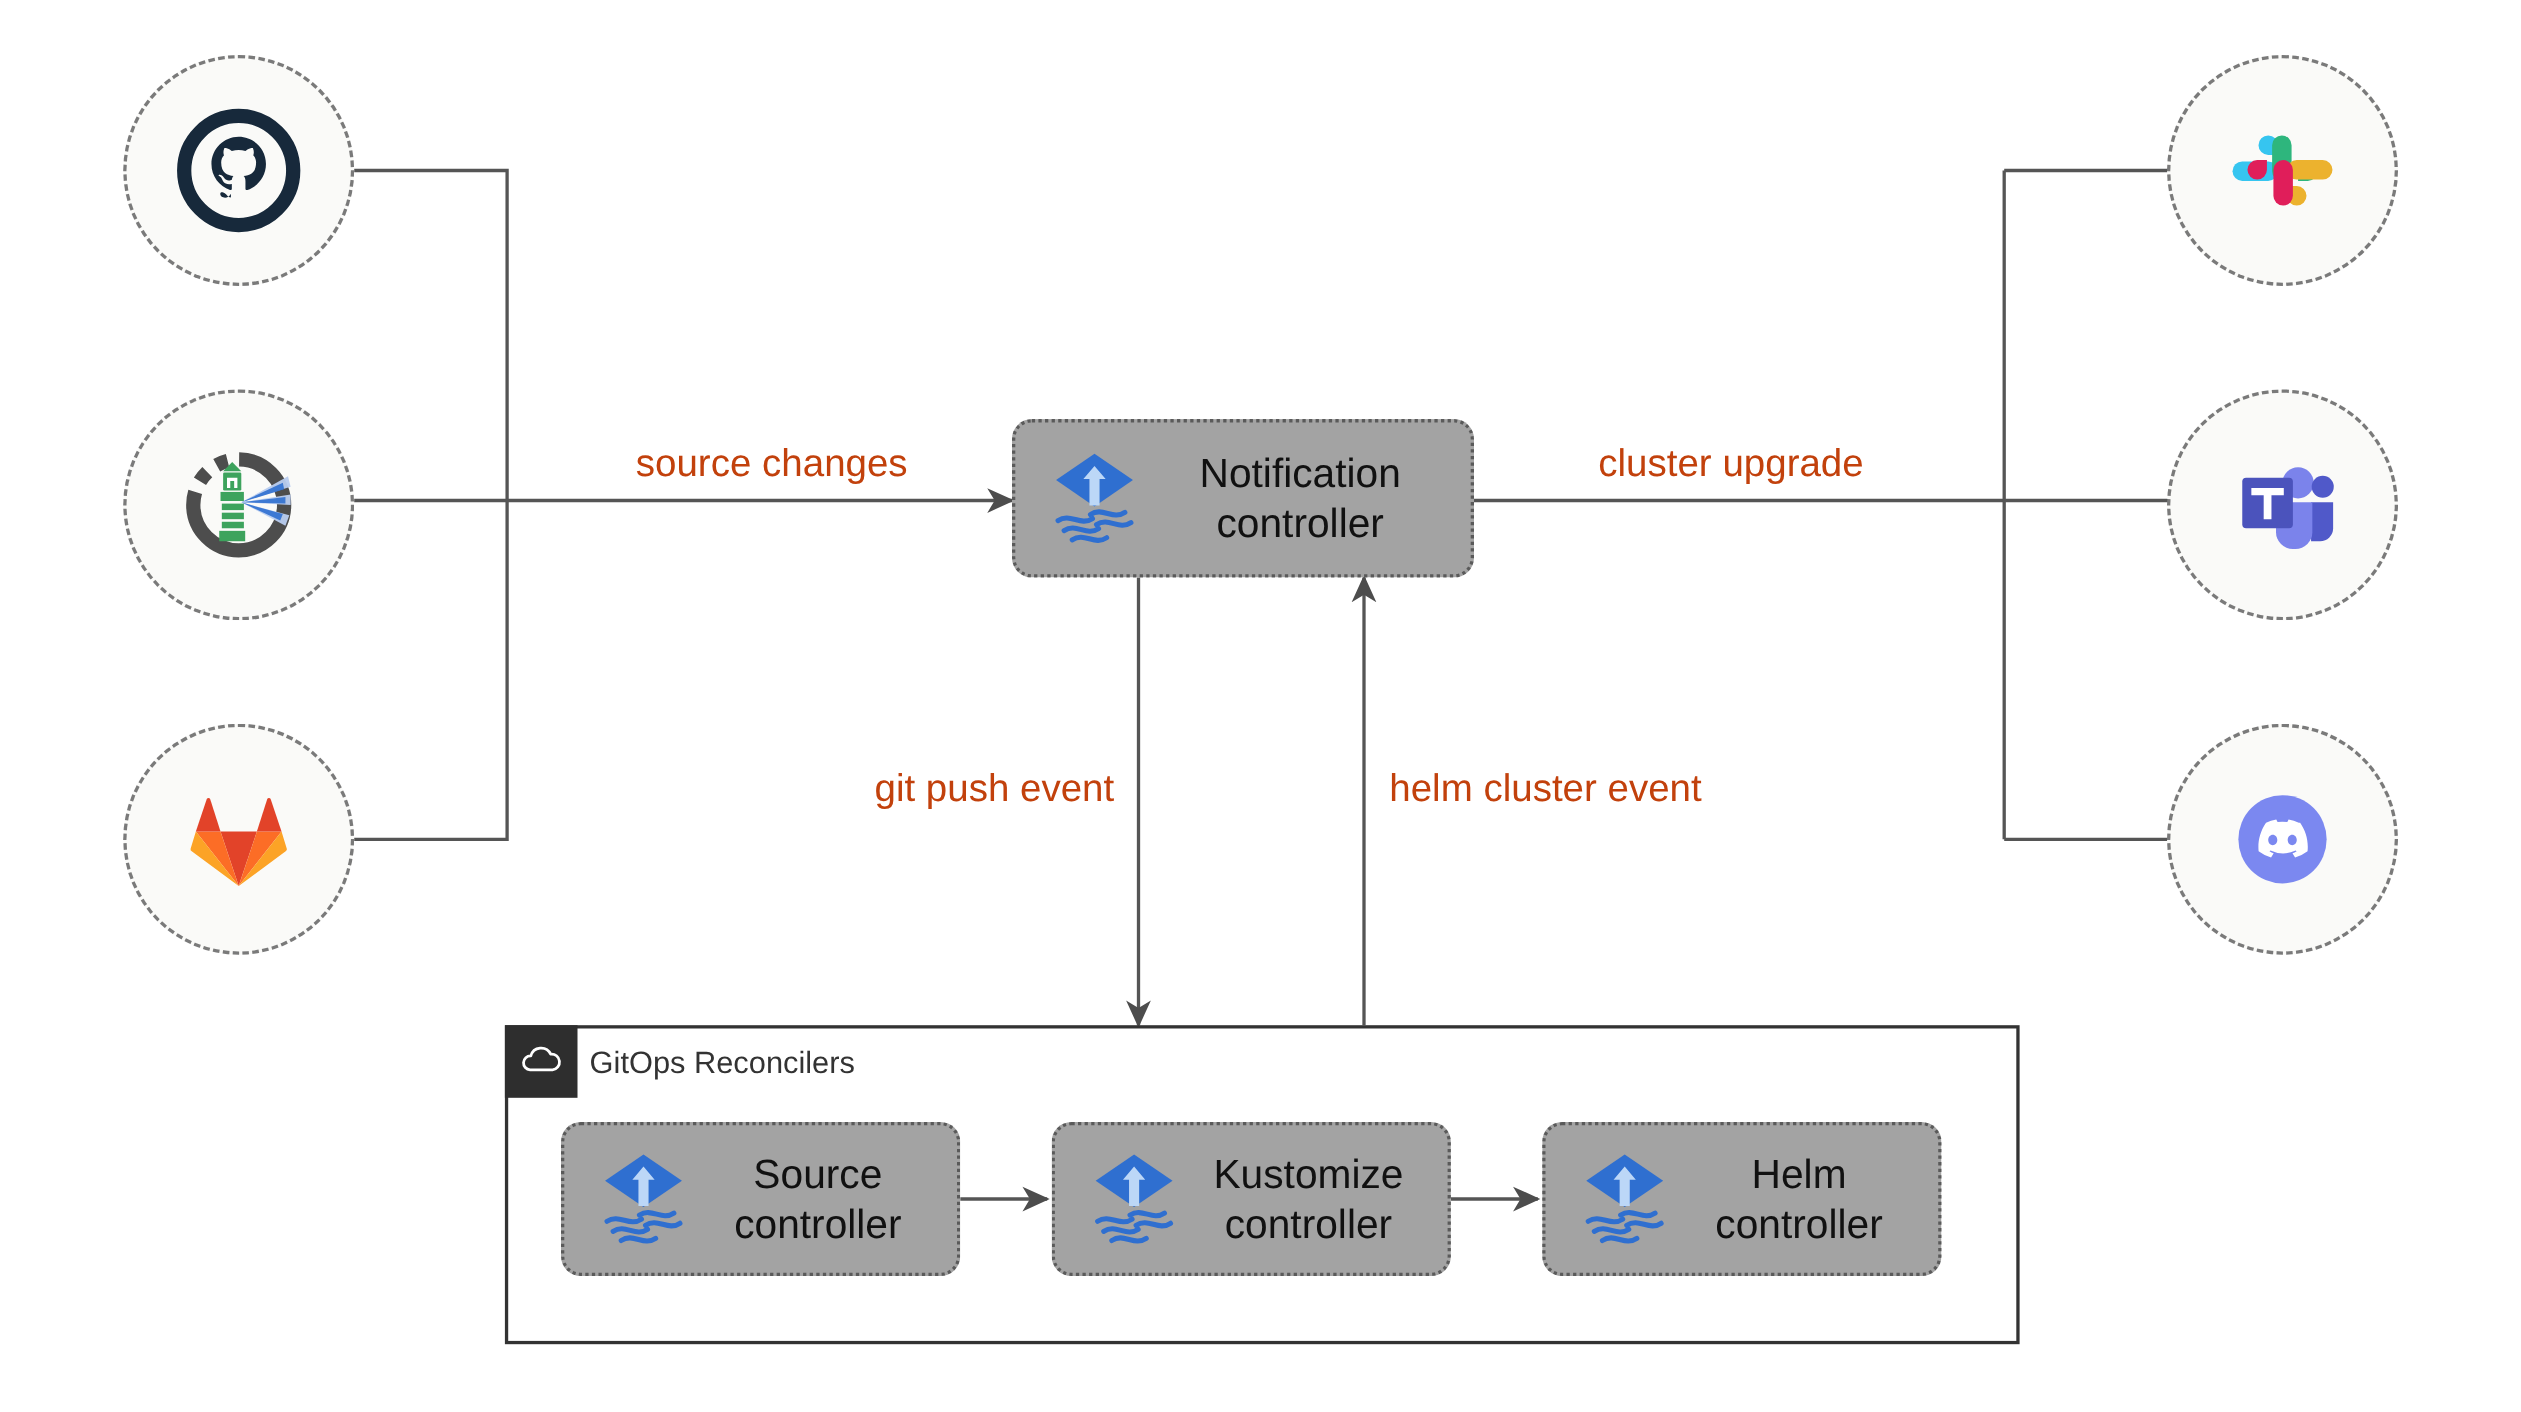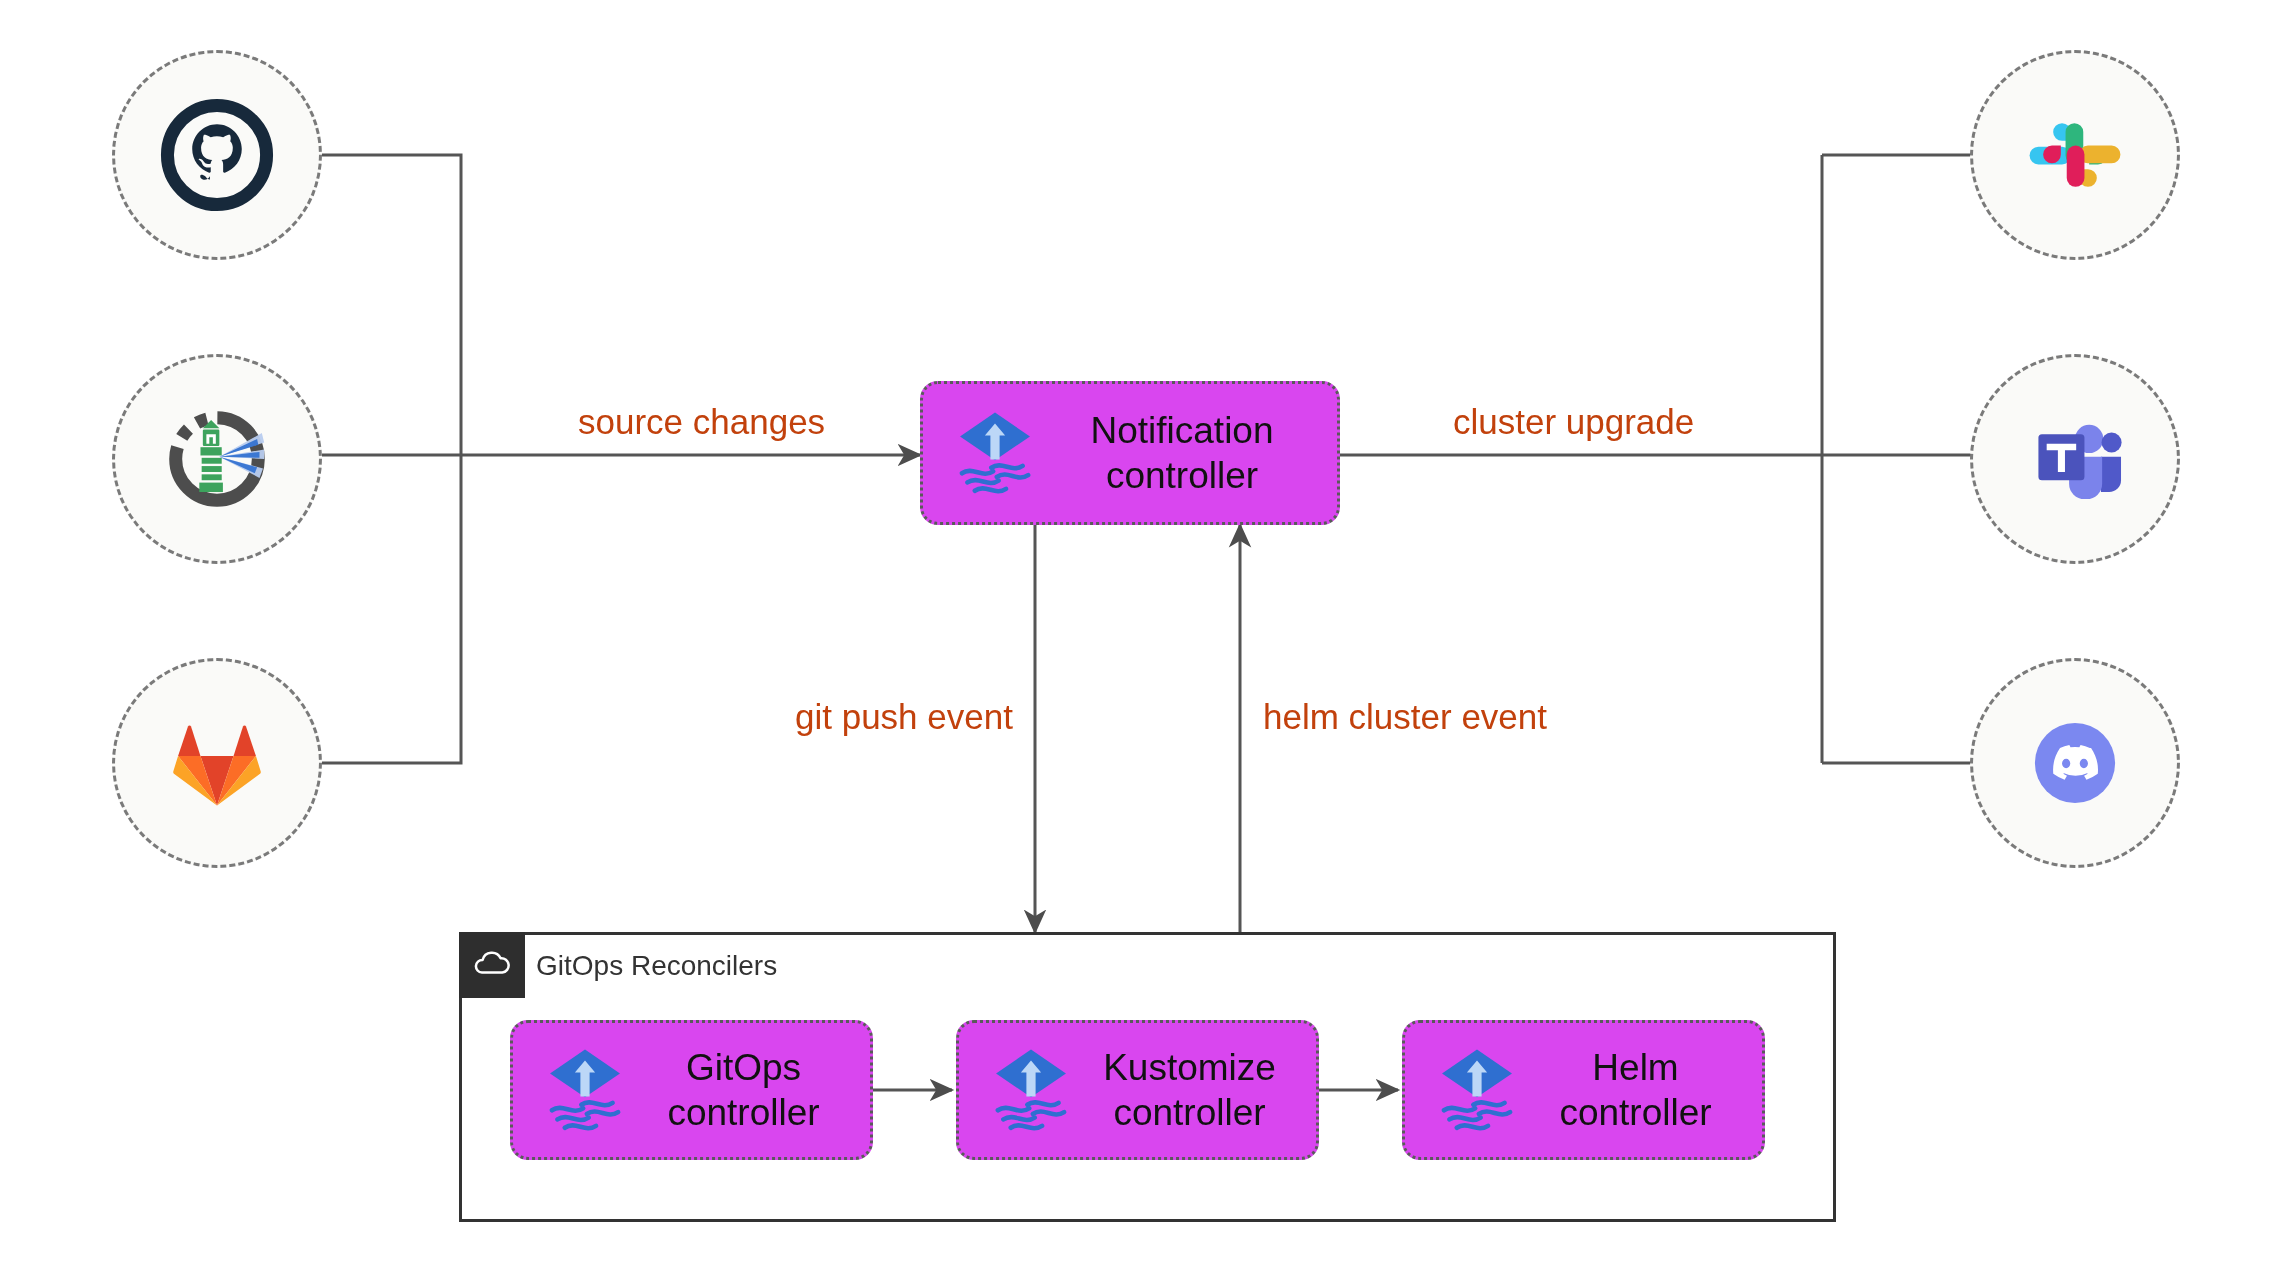--- a/index.html
+++ b/index.html
@@ -44,21 +44,21 @@
   }
   .node-circle .glyph {
     width: 118px;
     height: 118px;
     display: block;
   }
 
   
   .ctrl-box {
     position: absolute;
-    background: #d946ef;
+    background: #a3a3a3;
     border: 3px dotted #5a5a5a;
     border-radius: 18px;
     box-sizing: border-box;
     display: flex;
     align-items: center;
     justify-content: flex-end;
   }
   .ctrl-box .flux-mark {
     width: 92px;
     height: 92px;
@@ -255,21 +255,21 @@
       <path fill="#2f6fd0" d="M50 6 L 88 32 L 50 58 L 12 32 z"></path>
       <path fill="#bcd7f7" d="M50 18 L 61 31 H 55 v 26 h -10 V 31 h -6 z"></path>
       <g stroke="#2f6fd0" stroke-width="5" stroke-linecap="round" fill="none">
         <path d="M14 72 C 26 64, 36 78, 48 70"></path>
         <path d="M20 82 C 32 74, 42 88, 54 80"></path>
         <path d="M28 91 C 40 83, 50 97, 62 89"></path>
         <path d="M46 66 C 58 58, 68 72, 80 64"></path>
         <path d="M52 76 C 64 68, 74 82, 86 74"></path>
       </g>
     </svg>
-    <div class="ctrl-label">GitOps
+    <div class="ctrl-label">Source
 controller</div>
   </div>
 
   <div class="ctrl-box" style="left:956px; top:1020px; width:363px; height:140px;">
     <svg class="flux-mark" viewBox="0 0 100 100">
       <path fill="#2f6fd0" d="M50 6 L 88 32 L 50 58 L 12 32 z"></path>
       <path fill="#bcd7f7" d="M50 18 L 61 31 H 55 v 26 h -10 V 31 h -6 z"></path>
       <g stroke="#2f6fd0" stroke-width="5" stroke-linecap="round" fill="none">
         <path d="M14 72 C 26 64, 36 78, 48 70"></path>
         <path d="M20 82 C 32 74, 42 88, 54 80"></path>

